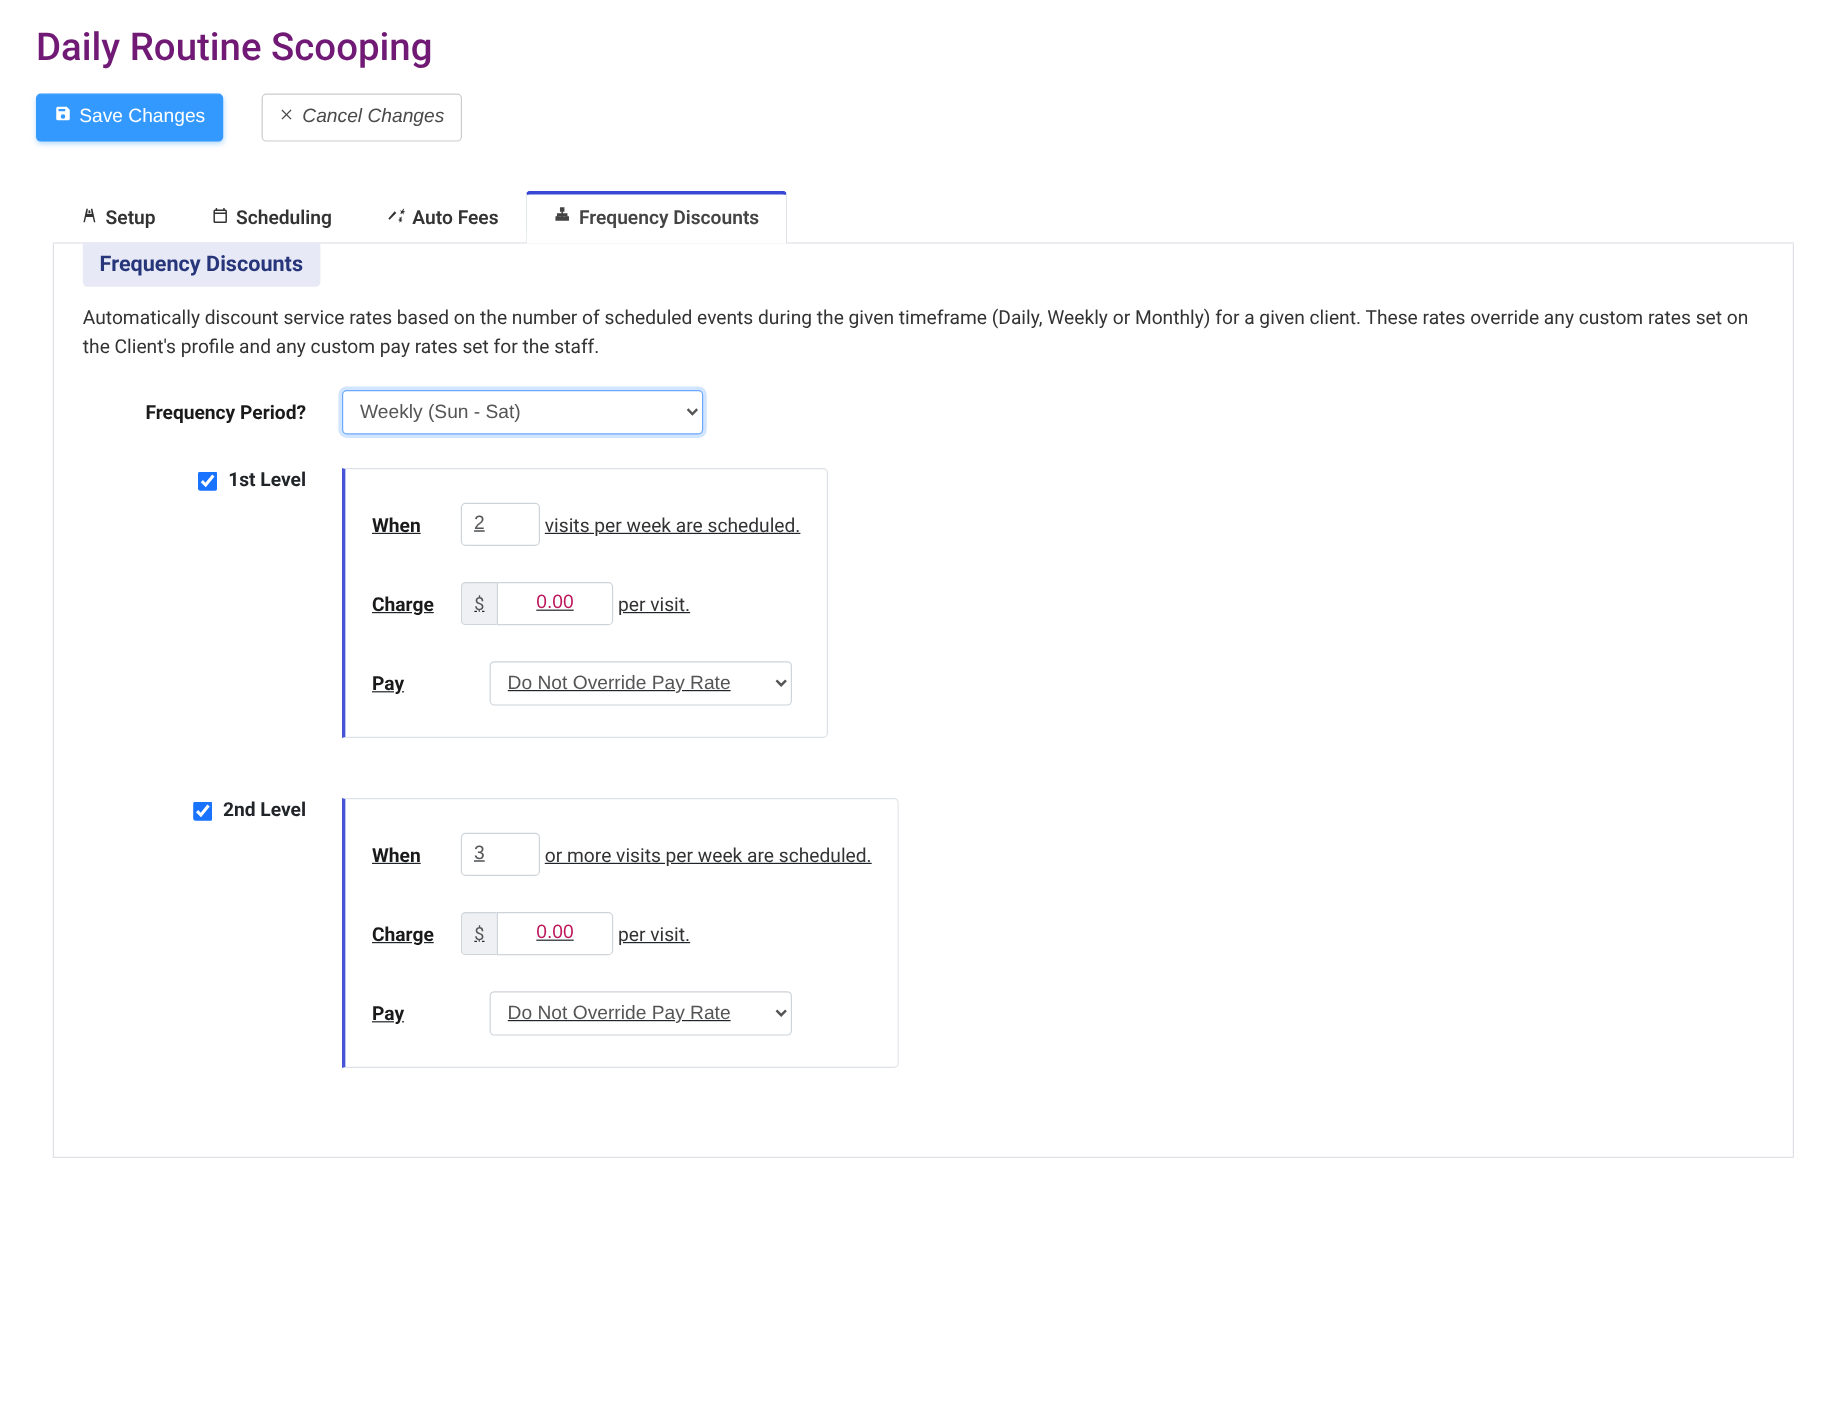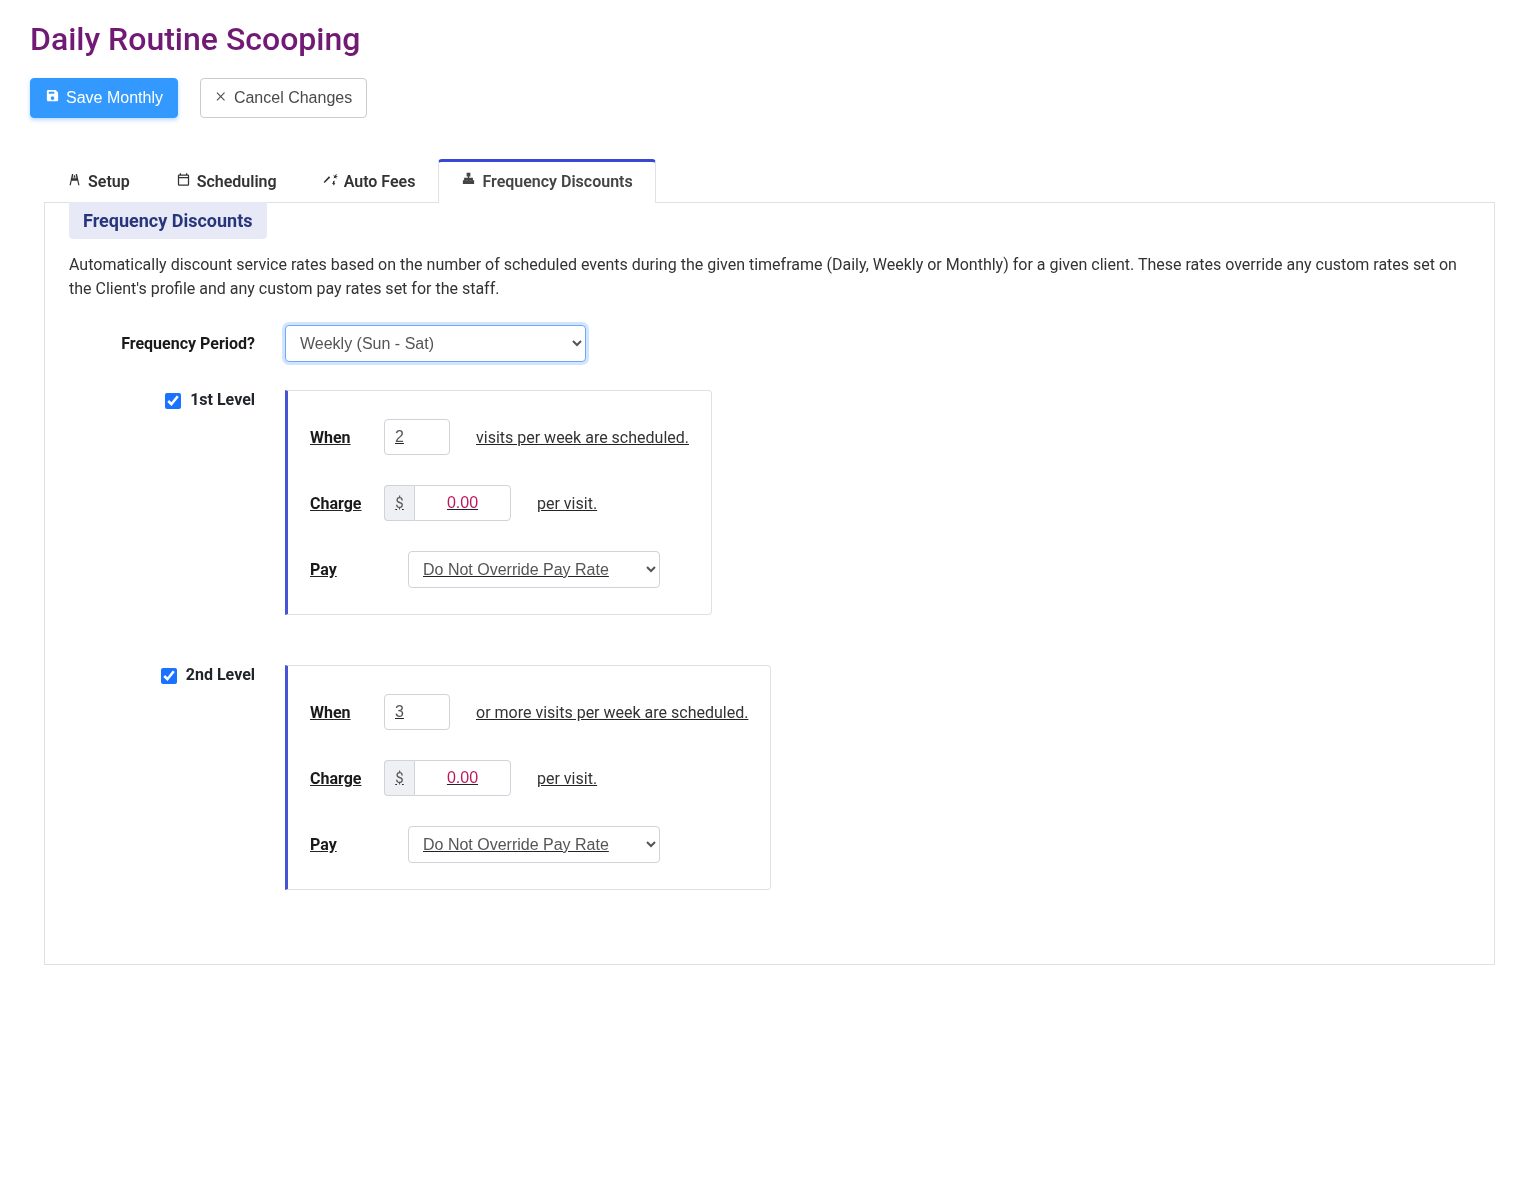--- a/index.html
+++ b/index.html
@@ -32,21 +32,22 @@
   .btn-primary {
     background: #3399ff;
     color: #fff;
     border-color: #3399ff;
     box-shadow: 0 2px 4px rgba(51,153,255,.35);
   }
   .btn-default {
     background: #fff;
     color: #4a4a4a;
     border-color: #ccc;
-    margin-left: 18px;
+    margin-left: 28px;
+    font-style: italic;
   }
   .icon { display: inline-block; }
 
   .tabs {
     display: flex;
     border-bottom: 1px solid #dee2e6;
     margin-left: 14px;
   }
   .tab {
     display: inline-flex;
@@ -161,21 +162,21 @@
   }
   .num-input {
     width: 66px;
     padding: 8px 10px;
     font-size: 16px;
     border: 1px solid #ced4da;
     border-radius: 4px;
     text-align: left;
     color: #555;
   }
-  .suffix { margin-left: 26px; color: #333; text-align: center; }
+  .suffix { margin-left: 4px; color: #333; text-align: center; }
   .input-group { display: inline-flex; }
   .input-addon {
     display: inline-flex;
     align-items: center;
     justify-content: center;
     width: 30px;
     background: #eef0f3;
     border: 1px solid #ced4da;
     border-right: none;
     border-radius: 4px 0 0 4px;
@@ -207,21 +208,21 @@
 
 <h1>Daily Routine Scooping</h1>
 
 <div class="btn-row">
   <button class="btn btn-primary">
     <span class="icon">
       <svg width="15" height="15" viewBox="0 0 24 24" fill="currentColor">
           <path d="M17 3H5a2 2 0 0 0-2 2v14a2 2 0 0 0 2 2h14a2 2 0 0 0 2-2V7l-4-4zM12 19a3 3 0 1 1 0-6 3 3 0 0 1 0 6zm3-10H6V6h9v3z"></path>
         </svg>
     </span>
-    <span>Save Monthly</span>
+    <span>Save Changes</span>
   </button>
   <button class="btn btn-default">
     <span class="icon">
       <svg width="13" height="13" viewBox="0 0 24 24" fill="currentColor">
           <path d="M18.3 5.71 12 12l6.3 6.29-1.42 1.42L10.59 13.4 4.3 19.71 2.88 18.3 9.17 12 2.88 5.71 4.3 4.29l6.29 6.3 6.29-6.3z"></path>
         </svg>
     </span>
     <span>Cancel Changes</span>
   </button>
 </div>

